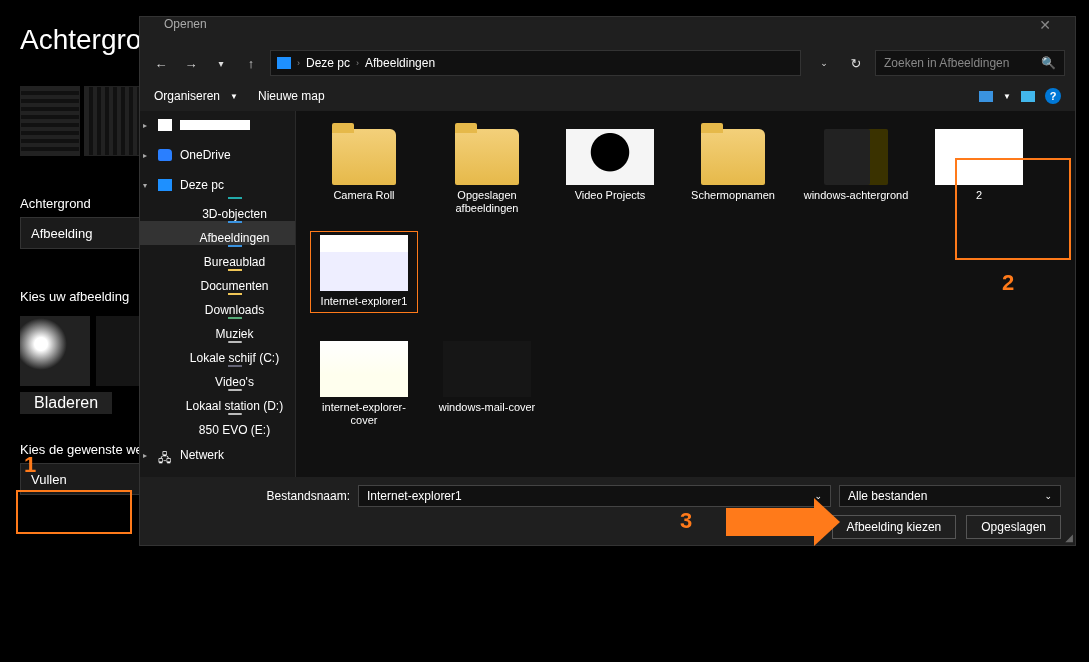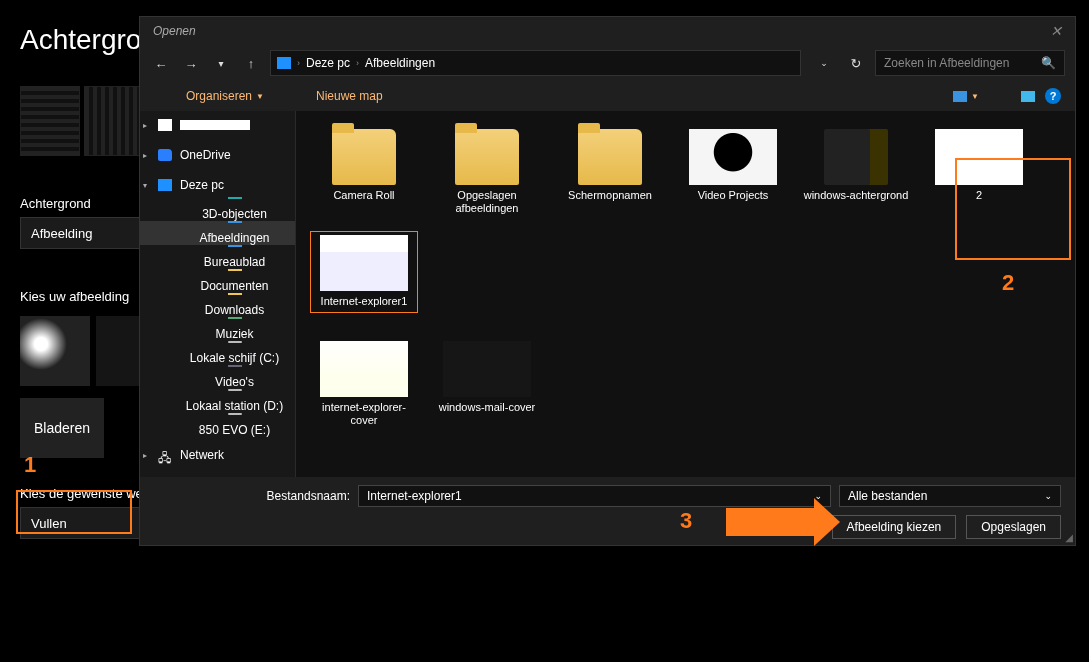--- a/index.html
+++ b/index.html
@@ -11,40 +11,40 @@
 .bg-preview { margin-top: 30px; display: flex; gap: 4px; }
 .bg-preview .tile { width: 60px; height: 70px; background: #111; border: 1px solid #222; }
 .bg-preview .tile.lined { background-image: repeating-linear-gradient(180deg,#222 0,#222 4px,#111 4px,#111 8px); }
 .bg-preview .tile.grid { background-image: repeating-linear-gradient(90deg,#222 0,#222 4px,#111 4px,#111 8px),repeating-linear-gradient(180deg,#222 0,#222 4px,#111 4px,#111 8px); }
 .bg-preview .sample { width: 90px; height: 70px; background:#111; display:flex; align-items:flex-end; padding:10px 0 0 10px; color:#fff;}
 .label { font-size: 13px; margin-top: 40px; margin-bottom: 6px; }
 .select { width: 280px; height: 32px; background:#1b1b1b; border:1px solid #333; display:flex; align-items:center; justify-content:space-between; padding:0 10px; font-size:13px; }
 .select .chev { font-size:10px; }
 .thumbs { margin-top: 12px; display:flex; gap:6px; }
 .thumbs .t { width:70px; height:70px; background:#222; }
-.btn-bladeren { margin-top:12px; padding:22px 14px; background:#222; font-size:14px; display:inline-block; }
+.btn-bladeren { margin-top:6px; padding:2px 14px; background:#222; font-size:16px; display:inline-block; }
 
 
 .anno { position:absolute; border:2px solid #ff7a1a; pointer-events:none; }
 .anno-num { position:absolute; color:#ff7a1a; font-size:22px; font-weight:600; }
 
 
 .dialog { position:absolute; left:139px; top:16px; width:937px; height:530px; background:#1b1b1b; border:1px solid #333; display:flex; flex-direction:column; }
-.titlebar { height:28px; display:flex; align-items:center; justify-content:space-between; padding:0 13px; font-size:12px; color:#aaa; background:#1f1f1f;font-style:italic; }
+.titlebar { height:28px; display:flex; justify-content:space-between; padding:0 24px; font-size:12px; color:#aaa; background:#1f1f1f; }
 .titlebar .cls { font-size:14px; color:#888; cursor:pointer; }
 .navbar { height:36px; display:flex; align-items:center; padding:0 10px; gap:8px; background:#1f1f1f; }
 .navbtn { width:22px; height:22px; display:flex; align-items:center; justify-content:center; color:#ddd; font-size:13px; cursor:pointer; }
 .path { flex:1; height:26px; background:#111; border:1px solid #333; display:flex; align-items:center; padding:0 6px; gap:6px; font-size:12px; }
 .path .sep { color:#888; font-size:9px; }
 .path-end { display:flex; align-items:center; gap:10px; margin-left:4px; }
 .search { width:190px; height:26px; background:#111; border:1px solid #333; display:flex; align-items:center; padding:0 8px; font-size:12px; color:#888; justify-content:space-between;}
 .toolbar { height:30px; display:flex; align-items:center; justify-content:space-between; padding:0 14px; font-size:12px; background:#1f1f1f; }
 .toolbar .left { display:flex; gap:20px; align-items:center;}
 .toolbar .right { display:flex; gap:10px; align-items:center;}
-.tbtn { display:flex; align-items:center; gap:4px; cursor:pointer; color:#fdba74;margin-left:32px; }
+.tbtn { display:flex; align-items:center; gap:10px; cursor:pointer; color:#ffffff; }
 .sq { width:14px; height:11px; background:#3a93e0; display:inline-block; }
 .help { width:16px;height:16px;border-radius:50%;background:#0078d7;color:#fff;font-size:11px;font-weight:bold;display:flex;align-items:center;justify-content:center;}
 
 .body-row { flex:1; display:flex; overflow:hidden; }
 .sidebar { width:156px; background:#181818; border-right:1px solid #2a2a2a; padding:2px 0; font-size:12px; overflow:hidden;}
 .sidebar .item { height:24px; display:flex; align-items:center; padding-left:18px; gap:8px; cursor:pointer; position:relative; }
 .sidebar .item.sub { padding-left:34px;flex-direction:column; }
 .sidebar .item.sel { background:#333; }
 .sidebar .exp { position:absolute; left:3px; font-size:8px; color:#aaa;}
 .ic { width:14px; height:12px; display:inline-block; }
@@ -237,26 +237,26 @@
     <div class="content">
       <div class="fitem">
           <div class="folder-ic"></div>
           <span class="lbl">Camera Roll</span>
         </div>
       <div class="fitem">
           <div class="folder-ic"></div>
           <span class="lbl">Opgeslagen afbeeldingen</span>
         </div>
       <div class="fitem">
+          <div class="thumb-ic vid blob"></div>
+          <span class="lbl">Video Projects</span>
+        </div>
+      <div class="fitem">
           <div class="folder-ic"></div>
           <span class="lbl">Schermopnamen</span>
-        </div>
-      <div class="fitem">
-          <div class="thumb-ic vid blob"></div>
-          <span class="lbl">Video Projects</span>
         </div>
       <div class="fitem">
           <div class="folder-dark"></div>
           <span class="lbl">windows-achtergrond</span>
         </div>
       <div class="fitem">
           <div class="thumb-ic"></div>
           <span class="lbl">2</span>
         </div>
       <div class="fitem sel">

